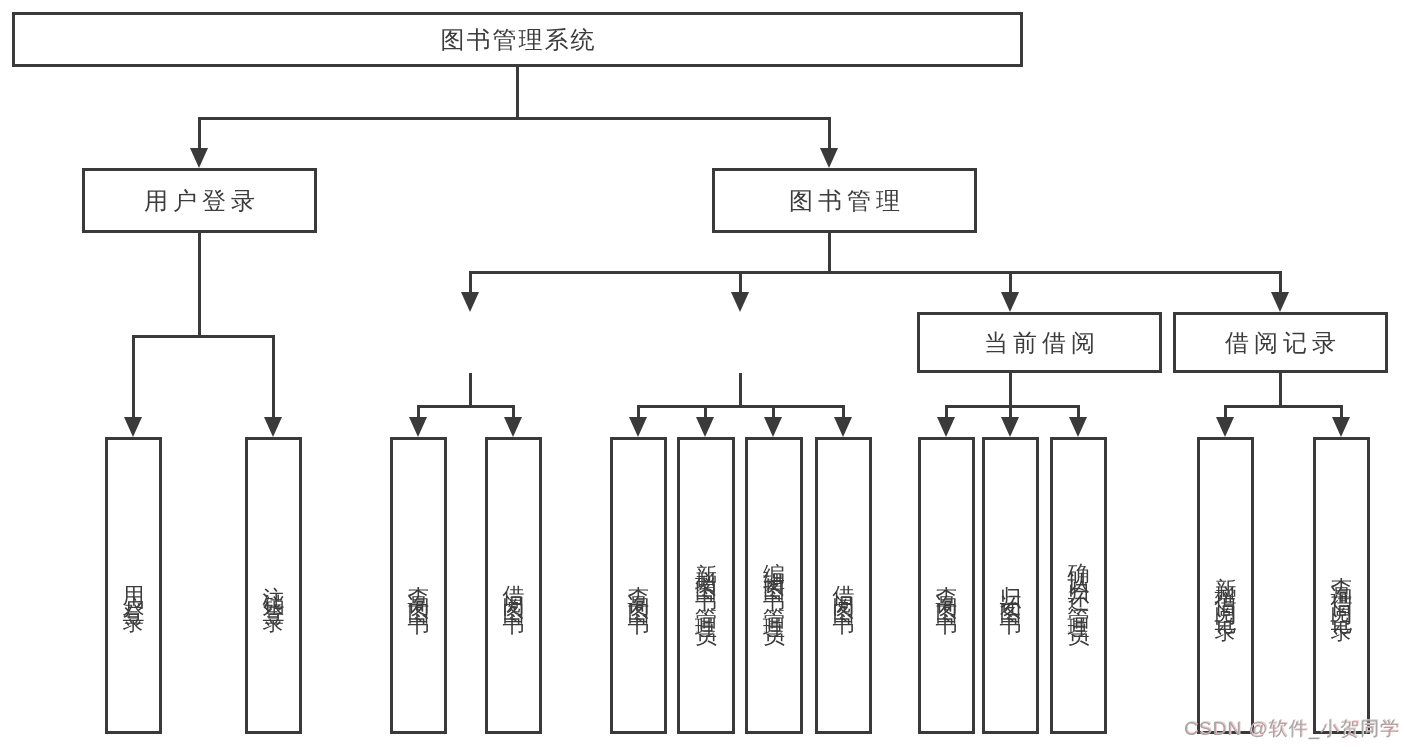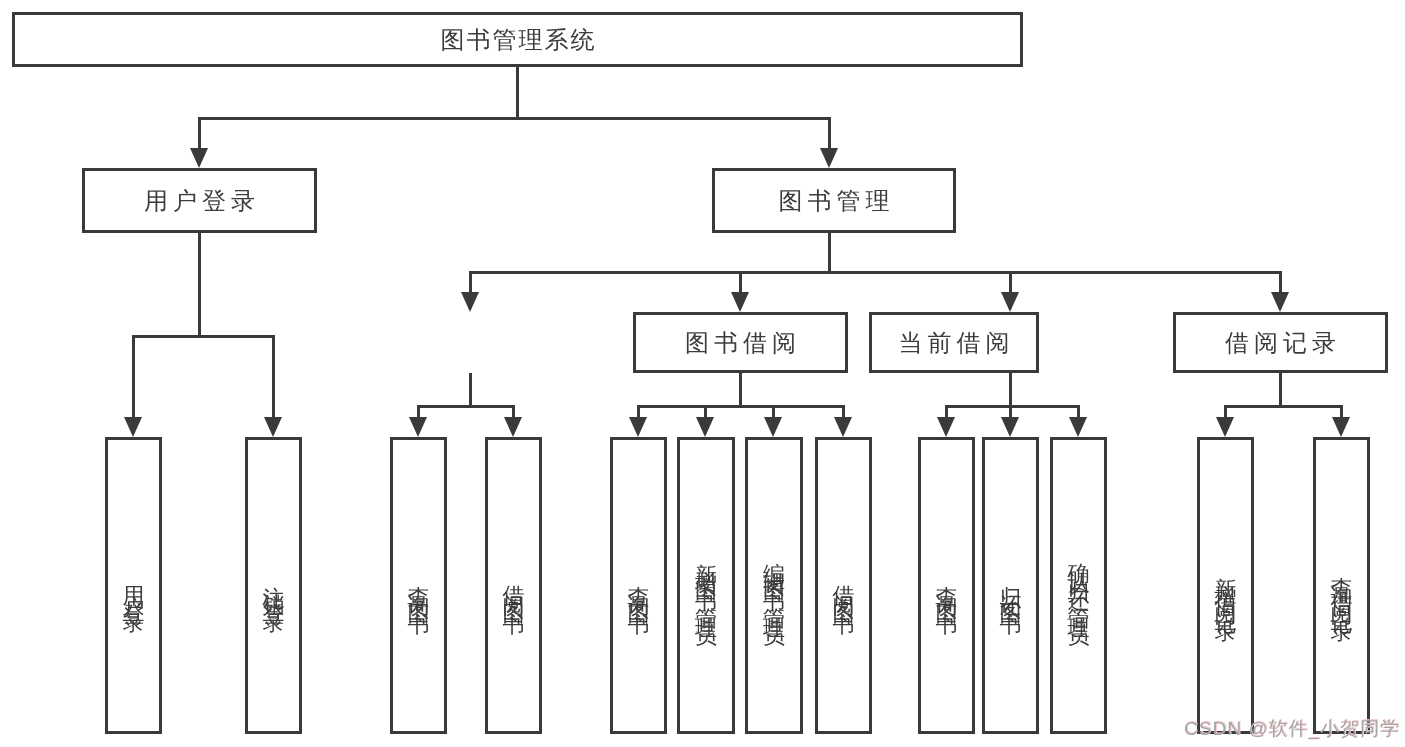--- a/index.html
+++ b/index.html
@@ -40,42 +40,41 @@
   <div class="box box-title" style="left:12px;top:12px;width:1011px;height:55px;">图书管理系统</div>
 
   <div class="vl" style="left:516px;top:67px;height:53px;"></div>
   <div class="hl" style="left:198px;top:117px;width:633px;"></div>
   <div class="vl" style="left:198px;top:118px;height:32px;"></div>
   <div class="vl" style="left:828px;top:118px;height:32px;"></div>
   <div class="arrow" style="left:190px;top:148px;"></div>
   <div class="arrow" style="left:820px;top:148px;"></div>
 
   <div class="box box-h" style="left:82px;top:168px;width:235px;height:65px;">用户登录</div>
-  <div class="box box-h" style="left:712px;top:168px;width:244px;height:65px;">图书管理</div>
+  <div class="box box-h" style="left:712px;top:168px;width:265px;height:65px;">图书管理</div>
 
   <div class="vl" style="left:198px;top:233px;height:105px;"></div>
   <div class="hl" style="left:132px;top:335px;width:143px;"></div>
   <div class="vl" style="left:132px;top:336px;height:83px;"></div>
   <div class="vl" style="left:272px;top:336px;height:83px;"></div>
   <div class="arrow" style="left:124px;top:417px;"></div>
   <div class="arrow" style="left:264px;top:417px;"></div>
 
   <div class="vl" style="left:828px;top:233px;height:41px;"></div>
   <div class="hl" style="left:469px;top:271px;width:813px;"></div>
   <div class="vl" style="left:469px;top:272px;height:22px;"></div>
   <div class="vl" style="left:739px;top:272px;height:22px;"></div>
   <div class="vl" style="left:1009px;top:272px;height:22px;"></div>
   <div class="vl" style="left:1279px;top:272px;height:22px;"></div>
   <div class="arrow" style="left:461px;top:292px;"></div>
   <div class="arrow" style="left:731px;top:292px;"></div>
   <div class="arrow" style="left:1001px;top:292px;"></div>
   <div class="arrow" style="left:1271px;top:292px;"></div>
 
-  <div class="box box-h" style="left:633px;top:312px;width:215px;height:61px;">图书借阅</div>
-  <div class="box box-h" style="left:869px;top:312px;width:170px;height:61px;">当前借阅</div>
+  <div class="box box-h" style="left:917px;top:312px;width:245px;height:61px;">当前借阅</div>
   <div class="box box-h" style="left:1173px;top:312px;width:215px;height:61px;">借阅记录</div>
 
   <div class="vl" style="left:469px;top:373px;height:35px;"></div>
   <div class="hl" style="left:417px;top:405px;width:98px;"></div>
   <div class="vl" style="left:417px;top:406px;height:13px;"></div>
   <div class="vl" style="left:512px;top:406px;height:13px;"></div>
   <div class="arrow" style="left:409px;top:417px;"></div>
   <div class="arrow" style="left:504px;top:417px;"></div>
 
   <div class="vl" style="left:739px;top:373px;height:35px;"></div>

